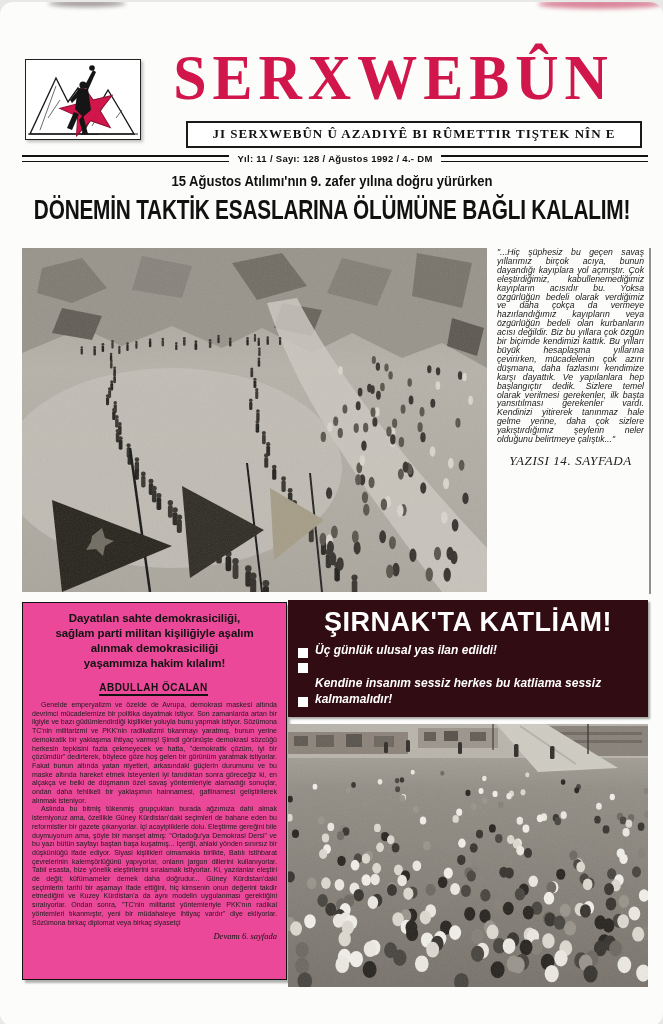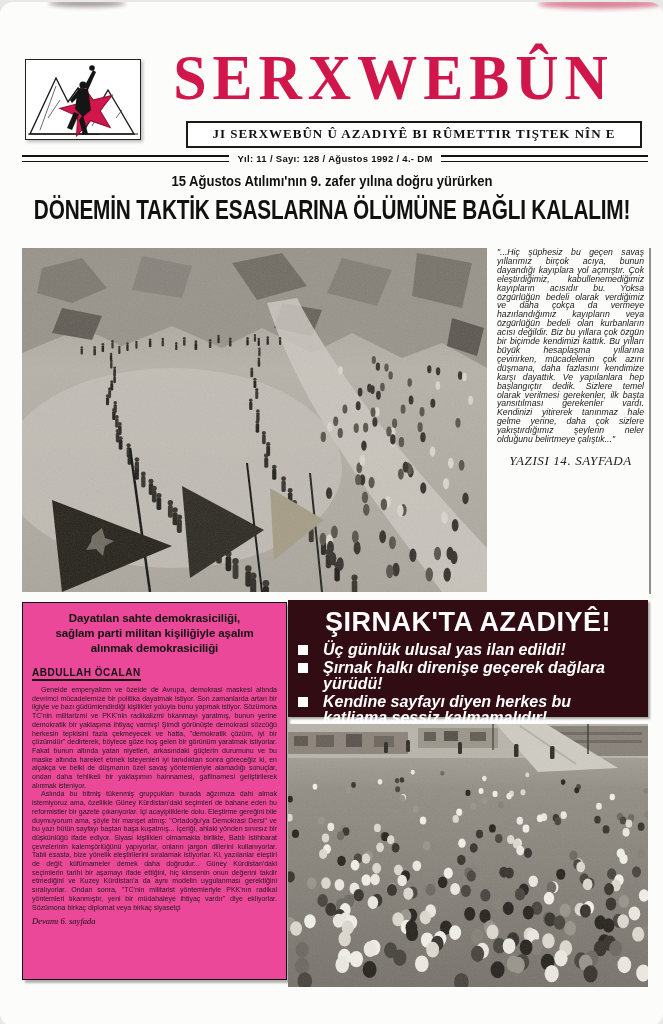--- a/index.html
+++ b/index.html
@@ -38,33 +38,33 @@
   .quote-text{font-style:italic;font-size:8.7px;line-height:8.9px;text-align:justify;color:#1b1b1b;}
   .quote-ref{margin-top:9px;text-align:center;font-family:"Liberation Serif",serif;
              font-style:italic;font-size:13px;letter-spacing:.6px;color:#222;}
   .vrule{position:absolute;left:649px;top:246px;width:2px;height:346px;background:#909090;}
 
   
   .ocalan-box{position:absolute;left:22px;top:600px;width:265px;height:378px;background:#ec4899;
               border:1.5px solid #111;box-shadow:3px 3px 2px rgba(0,0,0,.3);
               padding:8px 9px;box-sizing:border-box;overflow:hidden;}
   .ob-title{font-weight:bold;font-size:11.5px;line-height:15px;text-align:center;letter-spacing:-.1px;}
-  .ob-byline-row{text-align:left;margin:6px 2px 5px 0;}
+  .ob-byline-row{text-align:center;margin:6px 2px 5px 0;}
   .ob-byline{display:inline-block;font-weight:bold;font-size:10px;letter-spacing:.5px;
              border-bottom:2px solid #111;padding-bottom:1px;}
   .ob-body p{margin:0;font-size:7px;line-height:8.7px;text-align:justify;text-indent:9px;color:#1c1c1c;}
-  .ob-cont{font-family:"Liberation Serif",serif;font-style:italic;
+  .ob-cont{text-align:right;font-family:"Liberation Serif",serif;font-style:italic;
            font-size:8.5px;margin-top:4px;}
 
   
   .katliam-box{position:absolute;left:288px;top:598px;width:360px;height:117px;background:#310c13;
                color:#fff;padding:6px 10px 0 10px;box-sizing:border-box;box-shadow:2px 2px 2px rgba(0,0,0,.35);}
   .kb-title{text-align:center;font-weight:bold;font-size:27px;letter-spacing:.5px;margin:1px 0 4px;}
-  .kb-bullet{display:flex;gap:15px;margin-bottom:2px;font-weight:bold;font-style:italic;
-             font-size:16px;line-height:16px;}
+  .kb-bullet{display:flex;gap:7px;margin-bottom:2px;font-weight:bold;font-style:italic;
+             font-size:12px;line-height:16px;align-items:flex-end;}
   .kb-sq{width:10px;height:10px;background:#fff;margin-top:3px;flex:none;}
 
   
   .photo-crowd{position:absolute;left:288px;top:722px;width:360px;height:263px;background:#8f8b83;}
 </style>
 </head>
 <body>
 
 <div id="page">
 
@@ -394,43 +394,43 @@
   <div class="quote-col">
     <div class="quote-text">"...Hiç şüphesiz bu geçen savaş yıllarımız birçok acıya, bunun dayandığı kayıplara yol açmıştır. Çok eleştirdiğimiz, kabullenemediğimiz kayıpların acısıdır bu. Yoksa özgürlüğün bedeli olarak verdiğimiz ve daha çokça da vermeye hazırlandığımız kayıpların veya özgürlüğün bedeli olan kurbanların acısı değildir. Biz bu yıllara çok özgün bir biçimde kendimizi kattık. Bu yılları büyük hesaplaşma yıllarına çevirirken, mücadelenin çok azını düşmana, daha fazlasını kendimize karşı dayattık. Ve yapılanlara hep başlangıçtır dedik. Sizlere temel olarak verilmesi gerekenler, ilk başta yansıtılması gerekenler vardı. Kendinizi yitirerek tanınmaz hale gelme yerine, daha çok sizlere yakıştırdığımız şeylerin neler olduğunu belirtmeye çalıştık..."</div>
     <div class="quote-ref">YAZISI 14. SAYFADA</div>
   </div>
   <div class="vrule"></div>
 
   <div class="ocalan-box">
     <div class="ob-title">Dayatılan sahte demokrasiciliği,</div>
     <div class="ob-title">sağlam parti militan kişiliğiyle aşalım</div>
     <div class="ob-title">alınmak demokrasiciliği</div>
+    <div class="ob-title">yaşamımıza hakim kılalım!</div>
     <div class="ob-byline-row">
       <span class="ob-byline">ABDULLAH ÖCALAN</span>
     </div>
     <div class="ob-body">
       <p>Genelde emperyalizm ve özelde de Avrupa, demokrasi maskesi altında devrimci mücadelemize bir politika dayatmak istiyor. Son zamanlarda artan bir ilgiyle ve bazı güdümlendirdiği kişilikler yoluyla bunu yapmak istiyor. Sözümona TC'nin militarizmi ve PKK'nin radikalizmi tıkanmayı yaratmış, bunun yerine demokratik bir yaklaşıma ihtiyaç varmış! Şimdi görünüşte demokrasi sözcüğü herkesin tepkisini fazla çekmeyecek ve hatta, "demokratik çözüm, iyi bir çözümdür" dedirterek, böylece göze hoş gelen bir görünüm yaratmak istiyorlar. Fakat bunun altında yatan niyetleri, arkasındaki güçlerin durumunu ve bu maske altında hareket etmek isteyenleri iyi tanıdıktan sonra göreceğiz ki, en alçakça ve belki de düşmanın özel savaş yöntemleriyle alamadığı sonuçlar, ondan daha tehlikeli bir yaklaşımın hainnamesi, gafilnamesi geliştirilerek alınmak isteniyor.</p>
       <p>Aslında bu bitmiş tükenmiş grupçukları burada ağzımıza dahi almak istemiyoruz ama, özellikle Güney Kürdistan'daki seçimleri de bahane eden bu reformistler bir gazete çıkarıyorlar. İçi acayipliklerle dolu. Eleştirme gereğini bile duymuyorum ama, şöyle bir manşet atmış: "Ortadoğu'ya Demokrasi Dersi" ve bu yazı bütün sayfayı baştan başa kuşatmış... İçeriği, ahlaki yönden sınırsız bir düşkünlüğü ifade ediyor. Siyasi kişilikleri olmamakla birlikte, Batılı istihbarat çevrelerinin kalemşörlüğünü yapıyorlar, onların jargon dillerini kullanıyorlar. Tabii esasta, bize yönelik eleştirilerini sıralamak istiyorlar. Ki, yazılanlar eleştiri de değil; küfürnameler demek daha doğrudur... Güney Kürdistan'daki seçimlerin tarihi bir aşamayı ifade ettiğini, hiç kimsenin onun değerini takdir etmediğini ve Kuzey Kürdistan'a da aynı modelin uygulanması gerektiğini sıralıyorlar. Ondan sonra, "TC'nin militarist yöntemleriyle PKK'nın radikal yöntemleri tıkanmıştır, yeni bir müdahaleye ihtiyaç vardır" diye ekliyorlar. Sözümona birkaç diplomat veya birkaç siyasetçi</p>
     </div>
     <div class="ob-cont">Devamı 6. sayfada</div>
   </div>
 
   <div class="katliam-box">
-    <div class="kb-title">ŞIRNAK'TA AZADIYÊ!</div>
+    <div class="kb-title">ŞIRNAK'TA KATLİAM!</div>
     <div class="kb-bullet">
       <span class="kb-sq"></span>
       <span>Üç günlük ulusal yas ilan edildi!</span>
     </div>
     <div class="kb-bullet">
       <span class="kb-sq"></span>
-      <span>Şırnak halkı direnişe geçerek dağlara yürüdü!</span>
     </div>
     <div class="kb-bullet">
       <span class="kb-sq"></span>
-      <span>Kendine sayfayı diyen herkes bu katliama sessiz kalmamalıdır!</span>
+      <span>Kendine insanım sessiz herkes bu katliama sessiz kalmamalıdır!</span>
     </div>
   </div>
 
   <div class="photo-crowd">
     <svg id="crowdsvg" viewBox="0 0 360 263" preserveAspectRatio="none">
       <defs>
         <linearGradient id="crg" x1="0" y1="0" x2="0" y2="1">
           <stop offset="0" stop-color="#b2aea5"></stop>
             <stop offset=".25" stop-color="#918d84"></stop>
           <stop offset="1" stop-color="#767169"></stop>

